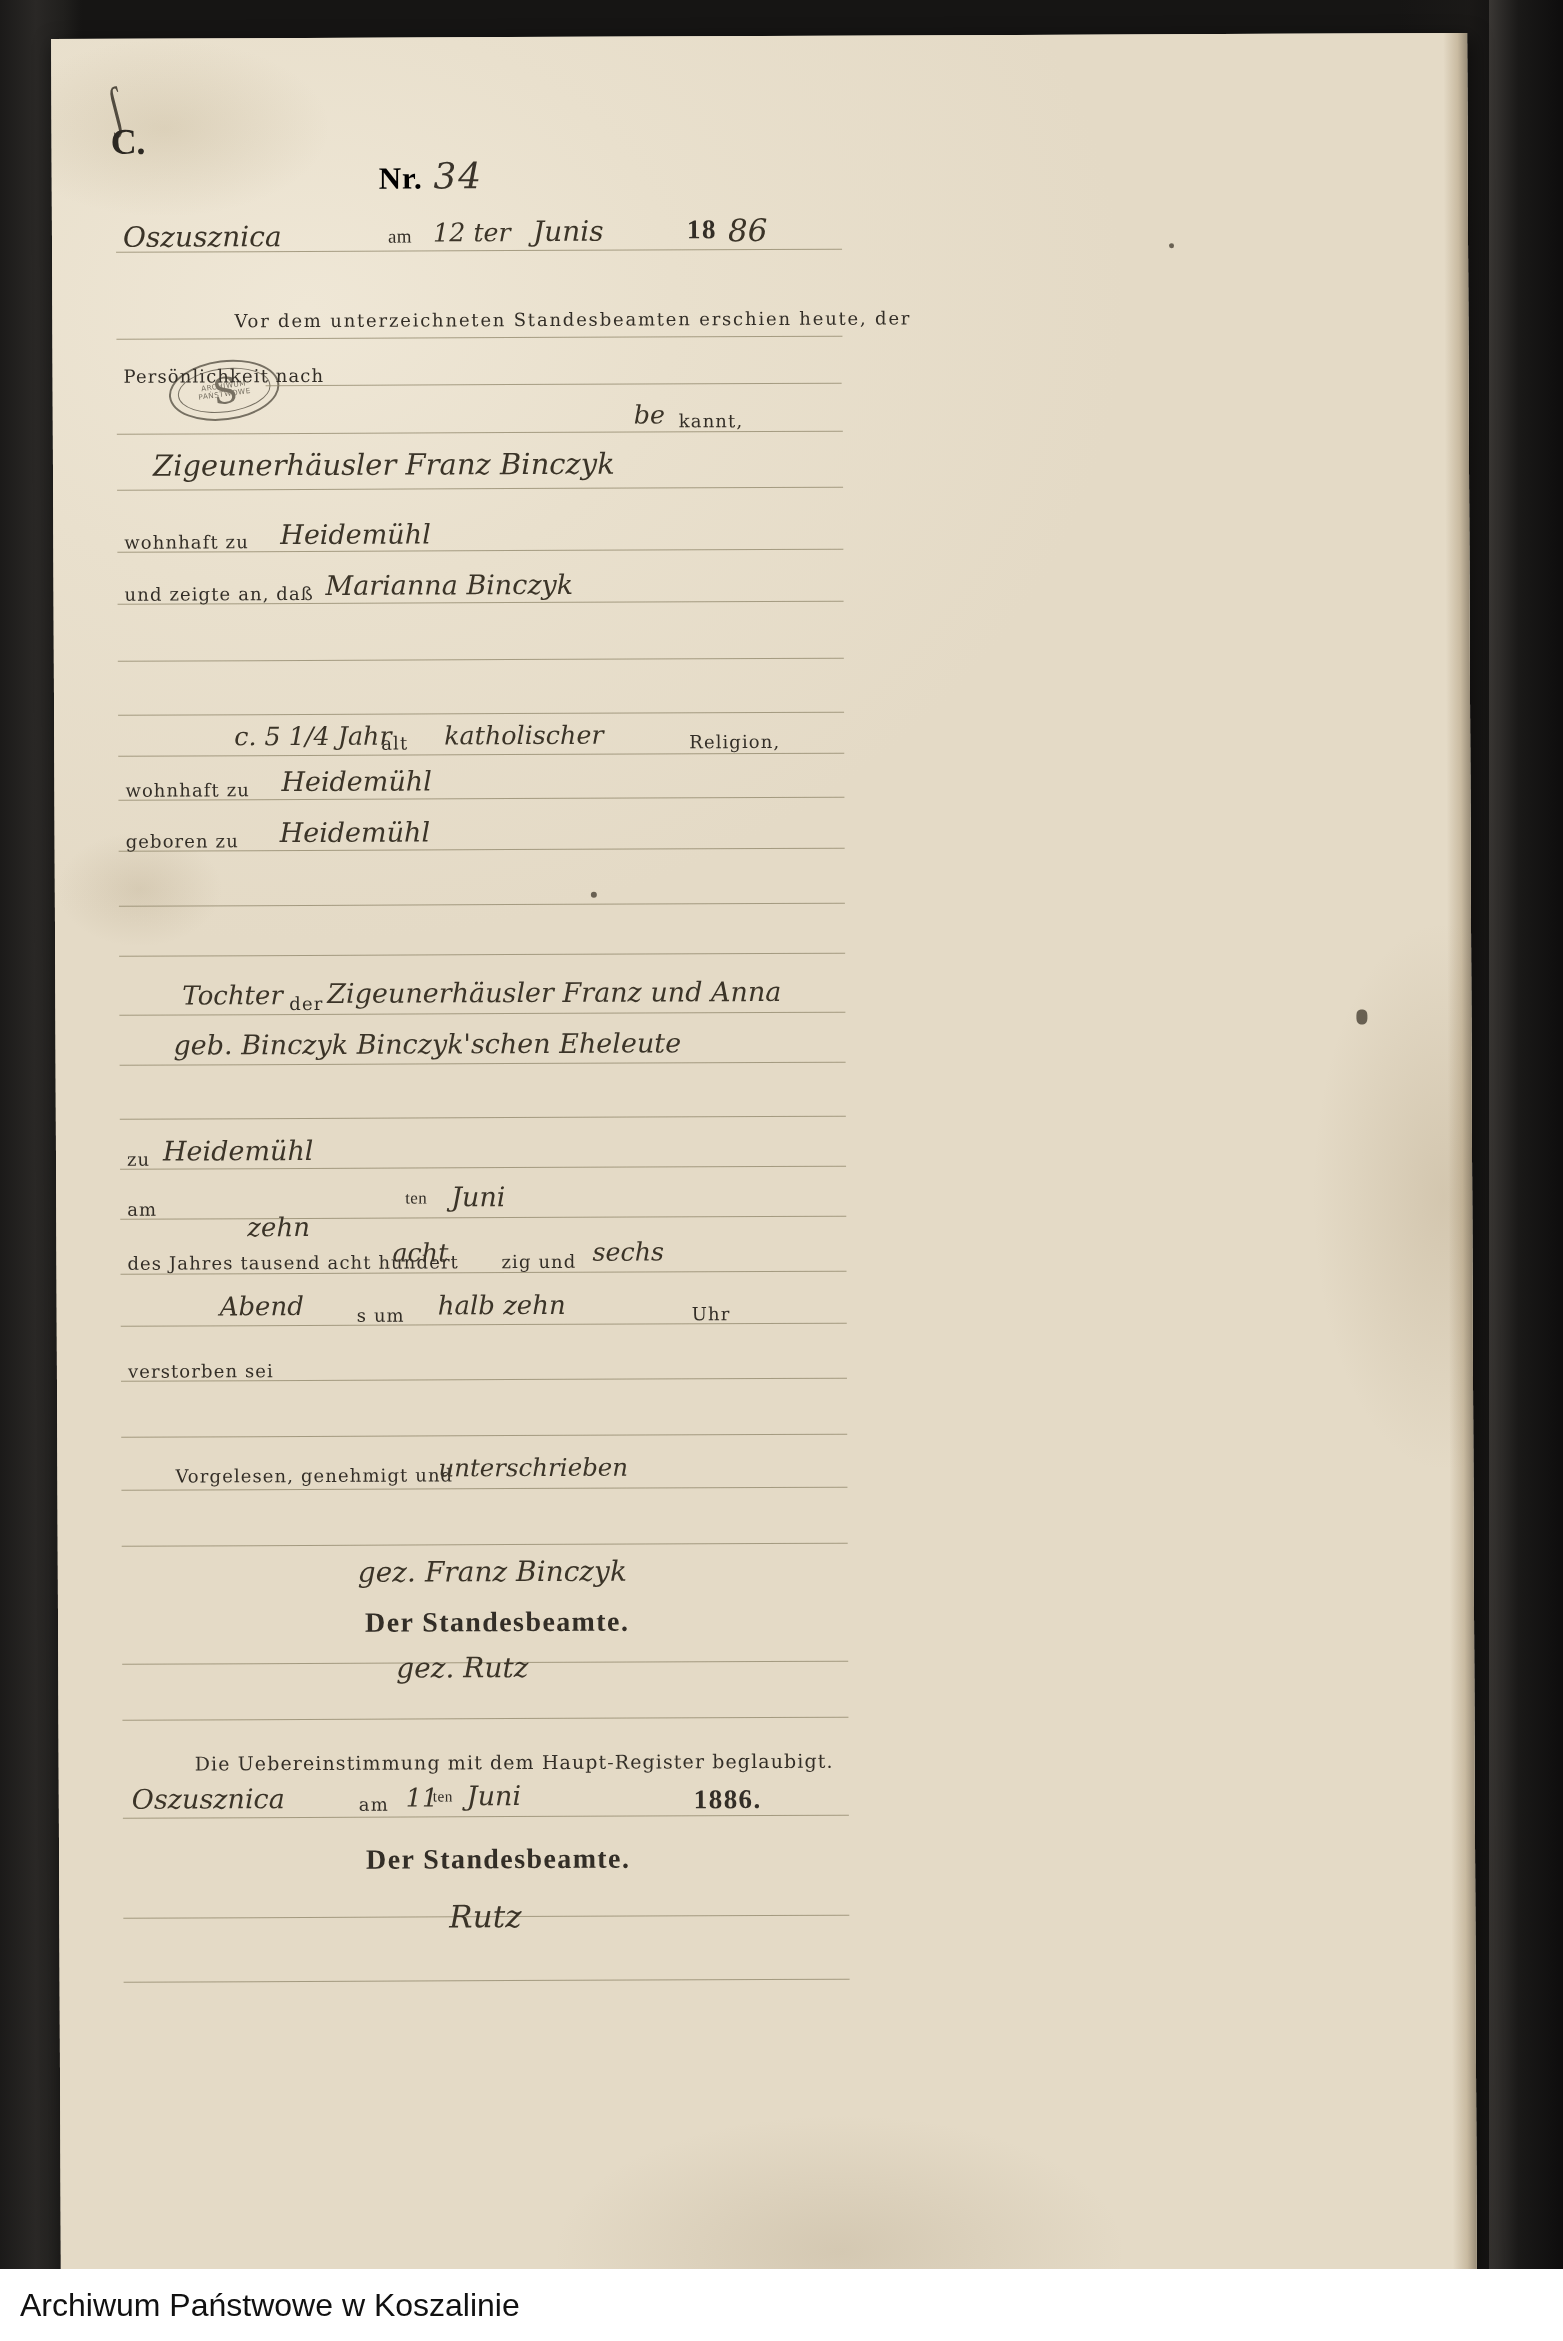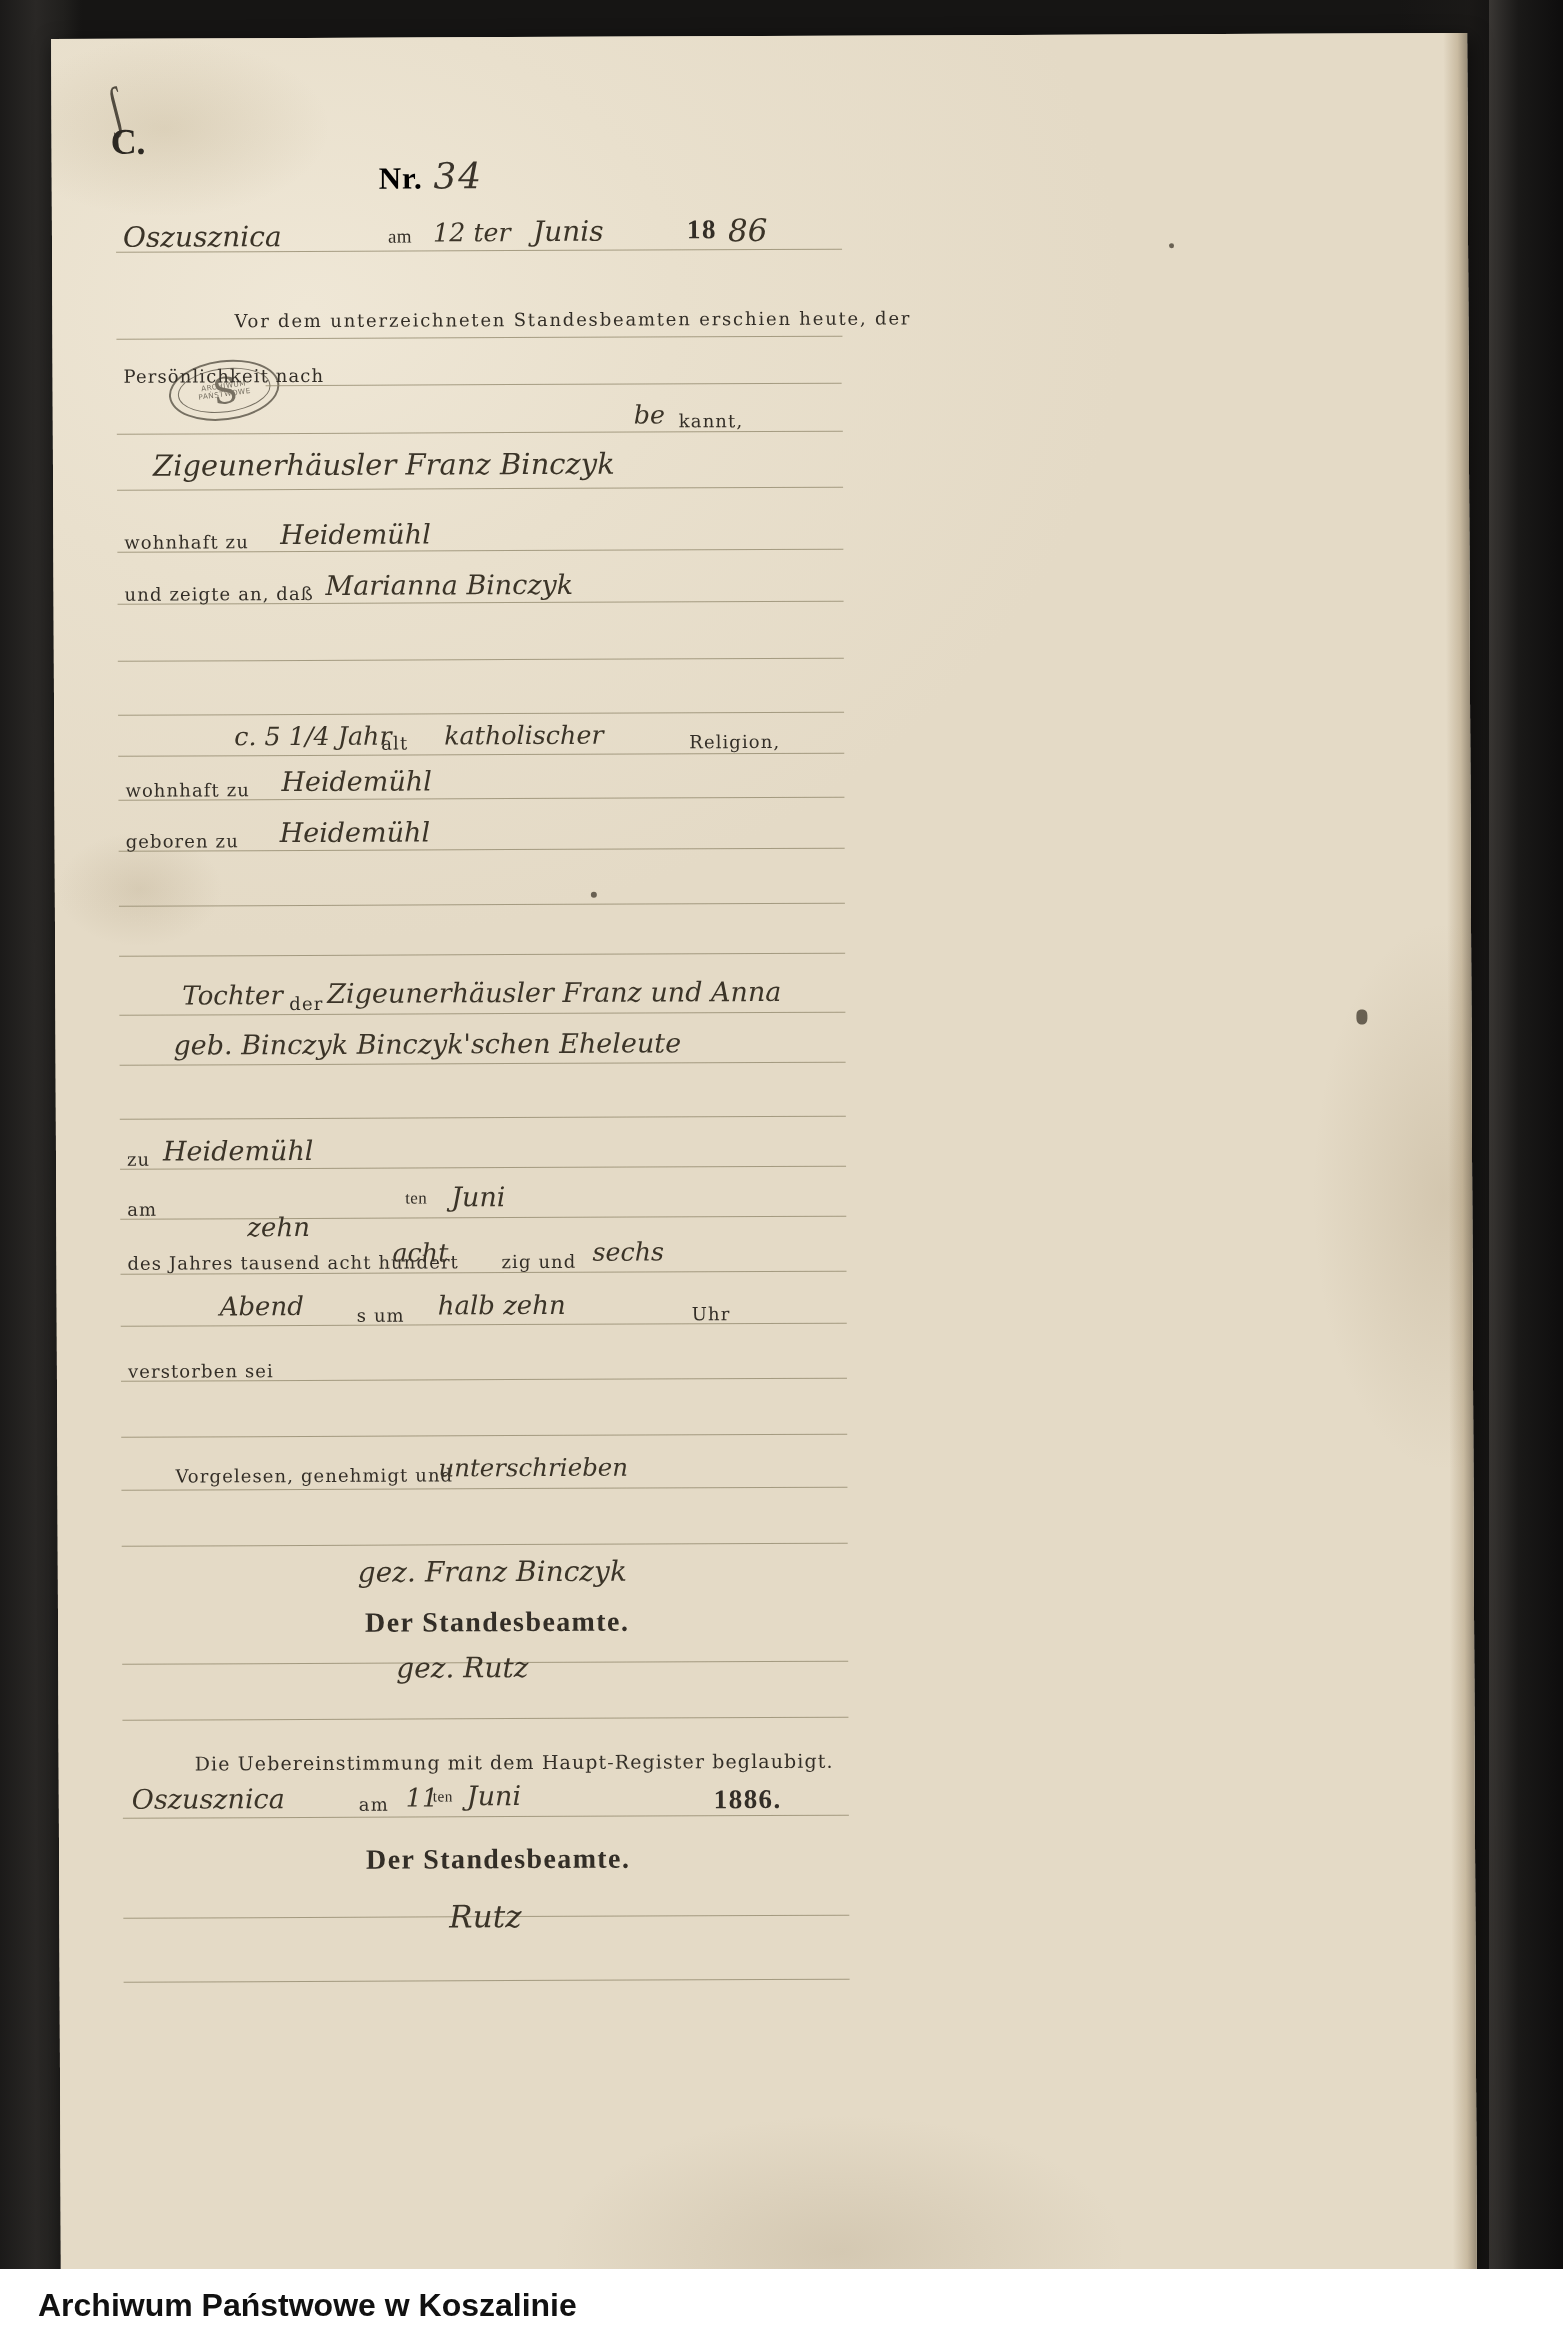--- a/index.html
+++ b/index.html
@@ -193,22 +193,22 @@
     left: 0; bottom: 0;
     width: 1563px; height: 73px;
     background: #ffffff;
     display: flex;
     align-items: center;
   }
   #caption-text {
     font-family: "Liberation Sans", sans-serif;
     font-size: 32px;
     color: #111111;
-    margin-left: 38px;
-    font-weight: 700;
+    margin-left: 20px;
+    font-weight: 400;
   }
 </style>
 </head>
 <body>
 
 <div id="scan-bg"></div>
 <div id="fold-shadow"></div>
 <div id="book-fold"></div>
 
 <div id="page">
@@ -332,21 +332,21 @@
   <div class="rule" style="left:64px; top:1681px; width:726px;"></div>
 
   <div class="plabel fraktur" style="left:136px; top:1714px; font-size:19px;">Die Uebereinstimmung mit dem Haupt-Register beglaubigt.</div>
 
   <div class="rule" style="left:64px; top:1779px; width:726px;"></div>
   <div class="hw" style="left:73px; top:1745px; font-size:27px;">Oszusznica</div>
   <div class="plabel fraktur" style="left:300px; top:1756px;">am</div>
   <div class="hw" style="left:347px; top:1745px; font-size:25.4px;">11</div>
   <div class="plabel small" style="left:374px; top:1750px; font-size:15.4px;">ten</div>
   <div class="hw" style="left:408px; top:1743px; font-size:27px;">Juni</div>
-  <div class="plabel big" style="left:635px; top:1748px;margin-left:20px;">1886.</div>
+  <div class="plabel big" style="left:635px; top:1748px;">1886.</div>
 
   <div class="plabel big" style="left:307px; top:1806px; font-size:28px;">Der Standesbeamte.</div>
 
   <div class="rule" style="left:64px; top:1879px; width:726px;"></div>
   <div class="hw" style="left:390px; top:1845px; font-size:31px;margin-top:16px;">Rutz</div>
 
   <div class="rule" style="left:64px; top:1943px; width:726px;"></div>
 
   <div class="inkdot" style="left:1117px; top:209px; width:5.4px; height:5.4px;"></div>
   <div class="inkdot" style="left:1301px; top:976px; width:11px; height:14.5px; border-radius:40%;"></div>

